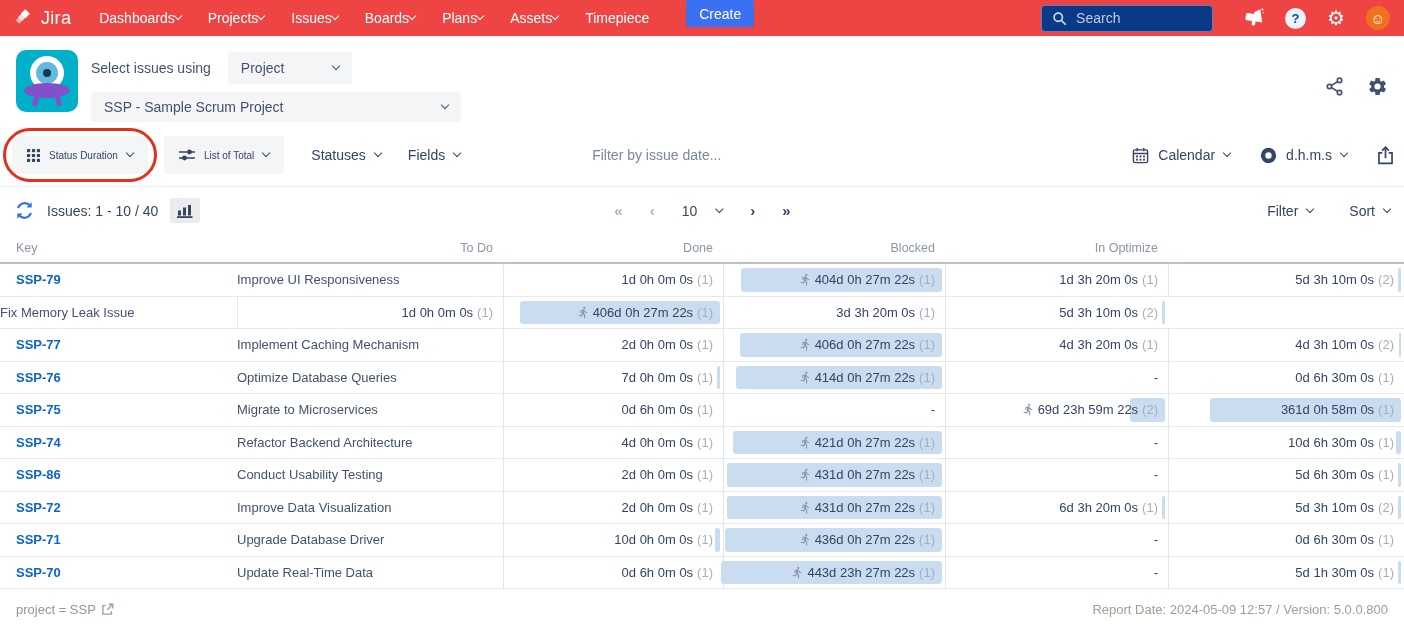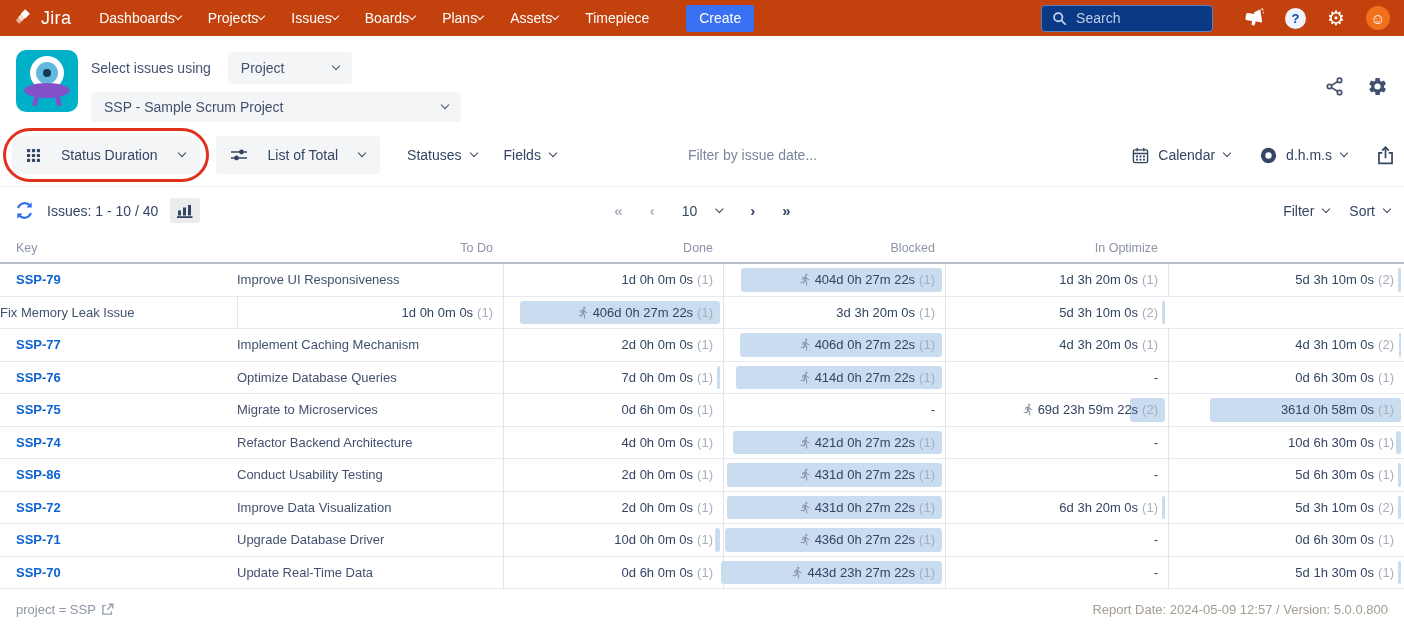--- a/index.html
+++ b/index.html
@@ -3,21 +3,21 @@
 <meta charset="utf-8">
 <style>
   * { box-sizing: border-box; }
   html,body { margin:0; padding:0; }
   body {
     width:1404px; height:624px; overflow:hidden;
     background:#fff; font-family:"Liberation Sans", sans-serif;
     -webkit-font-smoothing:antialiased;
   }
   
-  .topbar { height:36px; background:#c2410c; display:flex; align-items:center; padding:0 14px; color:#fff; }
+  .topbar { height:36px; background:#ef4444; display:flex; padding:0 14px; color:#fff; }
   .brand { display:flex; align-items:center; gap:6px; margin-right:28px; }
   .brand-name { font-size:18px; font-weight:500; letter-spacing:.3px; }
   .nav-item { display:flex; align-items:center; gap:0; font-size:14px; margin-right:27px; cursor:pointer; white-space:nowrap; }
   .chev { width:6px; height:6px; border-right:1.7px solid currentColor; border-bottom:1.7px solid currentColor;
           display:inline-block; transform:rotate(45deg); margin-top:-4px; flex:none; }
   .create-btn { background:#3a70f2; color:#fff; font-size:14px; height:27px; padding:0 13px; border-radius:3px;
                 border:none; margin-left:10px; font-family:inherit; cursor:pointer; }
   .top-right { margin-left:auto; display:flex; align-items:center; gap:21px; }
   .searchbox { display:flex; align-items:center; gap:9px; background:#0a3a86; border:1px solid #5a7fc0;
                border-radius:4px; height:27px; width:172px; padding:0 10px; margin-right:8px; }
@@ -44,40 +44,40 @@
   .hrow1 { display:flex; align-items:center; gap:17px; margin-top:2px; }
   .select-label { font-size:14px; color:#42526e; }
   .dd-box { background:#f4f5f7; border-radius:4px; display:flex; align-items:center; justify-content:space-between;
             padding:0 13px; font-size:14px; color:#42526e; cursor:pointer; }
   .mode-select { width:124px; height:32px; }
   .project-select { width:370px; height:30px; }
   .head-right { margin-left:auto; display:flex; align-items:center; gap:22px; margin-top:26px; }
 
   
   .toolbar { display:flex; align-items:center; padding:10px 10px 12px; border-bottom:1px solid #edeff2; position:relative; }
-  .pill { display:flex; align-items:center; gap:21px; background:#f4f5f7; border:none; border-radius:4px; height:38px;
-          padding:0 15px; font-size:14px; color:#344563; font-family:inherit; cursor:pointer; }
+  .pill { display:flex; align-items:center; gap:9px; background:#f4f5f7; border:none; border-radius:4px; height:38px;
+          padding:0 15px; font-size:10px; color:#344563; font-family:inherit; cursor:pointer; }
   .oval-wrap { position:relative; margin-left:2px; margin-right:16px; }
   .oval { position:absolute; inset:-8px -9px; border:3.5px solid #e0301e; border-radius:28px; pointer-events:none; }
   .text-dd { display:flex; align-items:center; gap:9px; font-size:14px; color:#344563; margin-left:27px; cursor:pointer; }
   .date-filter { margin-left:132px; font-size:14px; color:#7a869a; cursor:text; }
   .tool-right { margin-left:auto; display:flex; align-items:center; gap:30px; }
   .tool-dd { display:flex; align-items:center; gap:9px; font-size:14px; color:#344563; cursor:pointer; }
 
   
   .listbar { display:flex; align-items:center; padding:11px 14px 9px; position:relative; }
   .issues-label { font-size:14px; color:#344563; margin-left:12px; }
   .chart-btn { margin-left:12px; background:#ebecf0; border:none; border-radius:3px; width:30px; height:25px;
                display:flex; align-items:center; justify-content:center; cursor:pointer; }
   .pager { position:absolute; left:50%; transform:translateX(-50%); display:flex; align-items:center; gap:28px;
            font-size:15px; color:#344563; }
   .pg { cursor:pointer; font-weight:700; letter-spacing:-1px; }
   .pg.disabled { color:#aab2c0; }
   .pagesize { display:flex; align-items:center; gap:19px; font-size:14px; cursor:pointer; }
-  .listbar-right { margin-left:auto; display:flex; align-items:center; gap:20px; }
+  .listbar-right { margin-left:auto; display:flex; align-items:center; gap:36px; }
   .lb-dd { display:flex; align-items:center; gap:9px; font-size:14px; color:#344563; cursor:pointer; }
 
   
   .grid-cols { display:grid; grid-template-columns:237px 266px 220px 222px 223px 236px; }
   .thead { height:30px; align-items:center; border-bottom:2px solid #b9c0ca; color:#8b95a7; font-size:12.5px; margin-top:2px; }
   .th { white-space:nowrap; }
   .th.first { padding-left:16px; }
   .th.num { text-align:right; padding-right:10px; }
   .trow { height:32.5px; border-bottom:1px solid #e7e9ee; align-items:stretch; }
   .cell { display:flex; align-items:center; font-size:13px; color:#42526e; min-width:0; }

